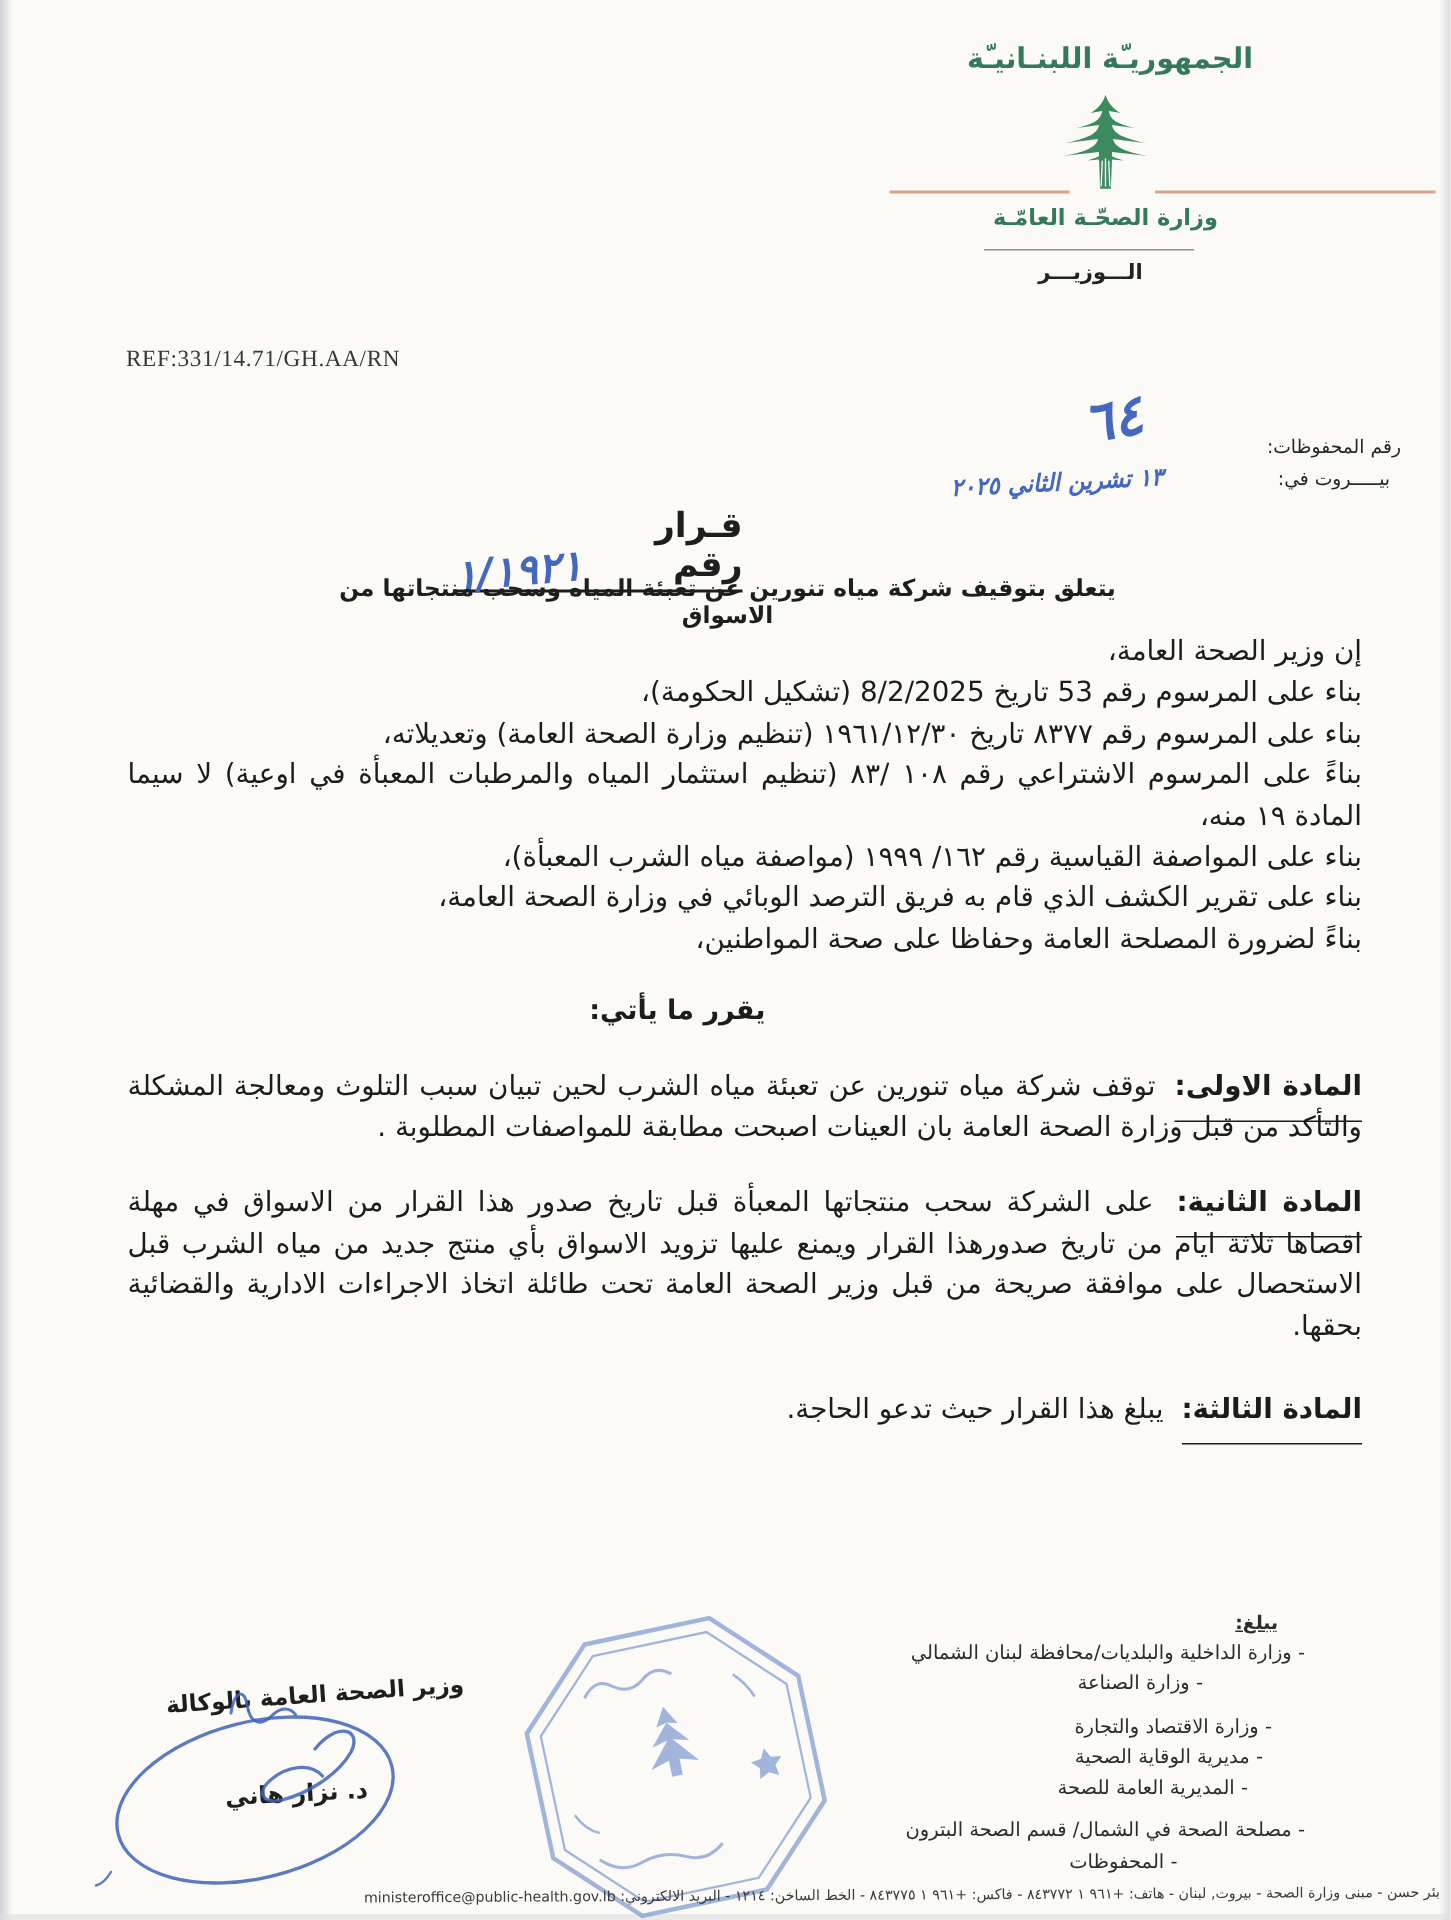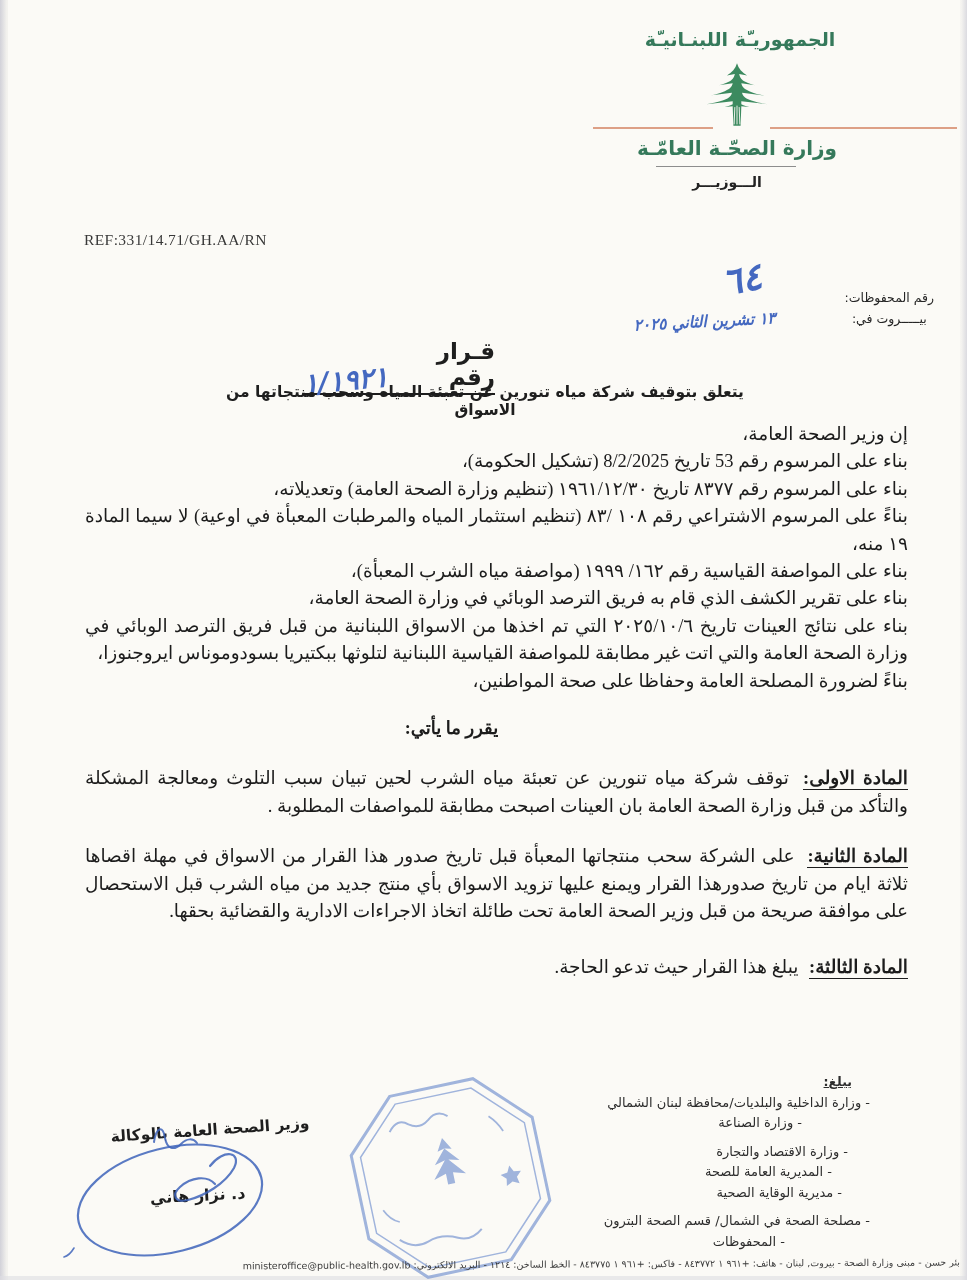--- a/index.html
+++ b/index.html
@@ -12,21 +12,21 @@
   .edge-bottom{position:absolute;left:0;bottom:0;width:100%;height:4px;background:#dddde3;opacity:.6;}
 
   
   .republic{position:absolute;left:590px;top:28px;width:300px;text-align:center;
             font-size:19px;font-weight:bold;letter-spacing:1px;direction:rtl;}
   .cedar{position:absolute;left:701px;top:60px;width:72px;height:74px;}
   .rule{position:absolute;top:127px;height:2px;}
   .rule.l{left:593px;width:120px;}
   .rule.r{left:770px;width:187px;}
   .ministry{position:absolute;left:617px;top:136px;width:240px;text-align:center;
-            font-size:20px;font-weight:bold;direction:rtl;}
+            font-size:15px;font-weight:bold;direction:rtl;}
   .ministry-underline{position:absolute;left:656px;top:166px;width:140px;height:1px;background:#8d8d8d;}
   .minister{position:absolute;left:627px;top:174px;width:200px;text-align:center;
             font-size:14px;font-weight:bold;letter-spacing:2px;direction:rtl;color:#222;}
 
   .ref{position:absolute;left:84px;top:231px;font-family:"Liberation Serif",serif;
        font-size:15.5px;color:#383838;letter-spacing:.4px;}
 
   
   .archive{position:absolute;right:33px;top:287px;text-align:center;direction:rtl;
            font-size:12.5px;line-height:21px;color:#262626;}
@@ -42,27 +42,27 @@
                  display:flex;align-items:flex-end;justify-content:flex-start;}
   .decision-label{font-size:23px;font-weight:bold;}
   .hw-decision-no{font-size:28px;font-weight:bold;margin-bottom:-7px;margin-right:2px;
                   transform:rotate(-5deg);direction:ltr;}
   .subject{position:absolute;left:205px;top:383px;width:560px;text-align:center;
            font-size:15.5px;font-weight:bold;direction:rtl;}
 
   
   .body{position:absolute;left:85px;top:421px;width:823px;direction:rtl;
         font-size:18.5px;line-height:27.4px;text-align:justify;text-align-last:right;color:#1c1c1c;}
-  .body p{margin:0;font-family:Liberation Serif, serif;}
+  .body p{margin:0;}
   .decides{margin-top:20px !important;margin-bottom:14px !important;
            text-align:center;text-align-last:center;font-weight:bold;font-size:18px;
            transform:translateX(-45px);}
   .article{margin-top:23px !important;}
   .article.last{margin-top:28px !important;}
-  .article-label{font-weight:bold;border-bottom:1.5px solid #1c1c1c;padding-bottom:1px;margin-left:6px;}
+  .article-label{font-weight:bold;border-bottom:1.5px solid #1c1c1c;padding-bottom:12px;margin-left:6px;}
 
   
   .distribution{position:absolute;top:1074px;right:97px;width:340px;direction:rtl;
                 font-size:13px;line-height:16.5px;color:#2d2d2d;text-align:right;}
   .dist-label{font-weight:bold;text-decoration:underline;margin-right:18px;margin-bottom:4px;font-size:12.5px;}
   .dist-item{margin-bottom:4px;}
   .dist-item.i2{margin-right:68px;}
   .dist-item.i3{margin-top:12px;margin-right:22px;}
   .dist-item.i4{margin-right:38px;}
   .dist-item.i5{margin-right:28px;}
@@ -124,21 +124,20 @@
   </div>
   <div class="subject">يتعلق بتوقيف شركة مياه تنورين عن تعبئة المياه وسحب منتجاتها من الاسواق</div>
 
   <div class="body">
     <p>إن وزير الصحة العامة،</p>
     <p class="recital">بناء على المرسوم رقم 53 تاريخ 8/2/2025 (تشكيل الحكومة)،</p>
     <p class="recital">بناء على المرسوم رقم ٨٣٧٧ تاريخ ١٩٦١/١٢/٣٠ (تنظيم وزارة الصحة العامة) وتعديلاته،</p>
     <p class="recital">بناءً على المرسوم الاشتراعي رقم ١٠٨ /٨٣ (تنظيم استثمار المياه والمرطبات المعبأة في اوعية)  لا سيما المادة ١٩ منه،</p>
     <p class="recital">بناء على المواصفة القياسية رقم ١٦٢/ ١٩٩٩ (مواصفة مياه الشرب المعبأة)،</p>
     <p class="recital">بناء على تقرير الكشف الذي قام به فريق الترصد الوبائي في وزارة الصحة العامة،</p>
-    <p class="recital">بناء على نتائج العينات تاريخ ٢٠٢٥/١٠/٦ التي تم اخذها من الاسواق اللبنانية من قبل فريق الترصد الوبائي في وزارة الصحة العامة والتي اتت غير مطابقة للمواصفة القياسية اللبنانية  لتلوثها ببكتيريا بسودوموناس ايروجنوزا،</p>
     <p class="recital">بناءً لضرورة المصلحة العامة وحفاظا على صحة المواطنين،</p>
 
     <p class="decides">يقرر ما يأتي:</p>
 
     <p class="article">
       <span class="article-label">المادة الاولى:</span>
       <span>توقف شركة مياه تنورين عن تعبئة مياه الشرب لحين تبيان سبب التلوث ومعالجة المشكلة والتأكد من قبل وزارة الصحة العامة بان العينات اصبحت مطابقة للمواصفات المطلوبة .</span>
     </p>
     <p class="article">
       <span class="article-label">المادة الثانية:</span>
@@ -148,22 +147,22 @@
       <span class="article-label">المادة الثالثة:</span>
       <span>يبلغ هذا القرار حيث تدعو الحاجة.</span>
     </p>
   </div>
 
   <div class="distribution">
     <div class="dist-label">يبلغ:</div>
     <div class="dist-item i1">- وزارة الداخلية والبلديات/محافظة لبنان الشمالي</div>
     <div class="dist-item i2">- وزارة الصناعة</div>
     <div class="dist-item i3">- وزارة الاقتصاد والتجارة</div>
+    <div class="dist-item i5">- مديرية الوقاية الصحية</div>
     <div class="dist-item i4">- المديرية العامة للصحة</div>
-    <div class="dist-item i5">- مديرية الوقاية الصحية</div>
     <div class="dist-item i6">- مصلحة الصحة في الشمال/ قسم الصحة البترون</div>
     <div class="dist-item i7">- المحفوظات</div>
   </div>
 
   <div class="sig-title">وزير الصحة العامة بالوكالة</div>
   <div class="sig-name">د. نزار هاني</div>
 
   <svg class="sig-ink" viewBox="0 0 240 160">
     <g fill="none" stroke="#3d63ba" stroke-opacity=".85" stroke-linecap="round">
       <ellipse cx="112" cy="88" rx="94" ry="52" transform="rotate(-14 112 88)" stroke-width="2.2"></ellipse>

